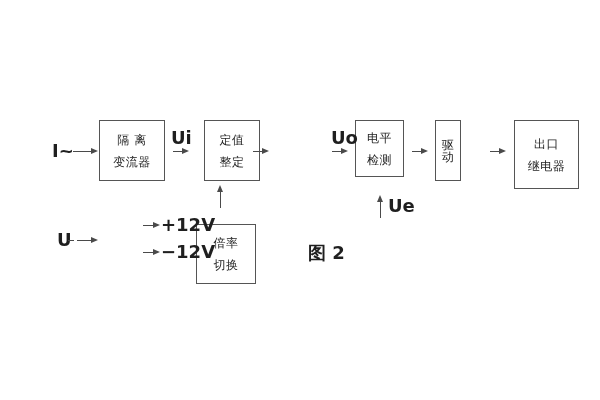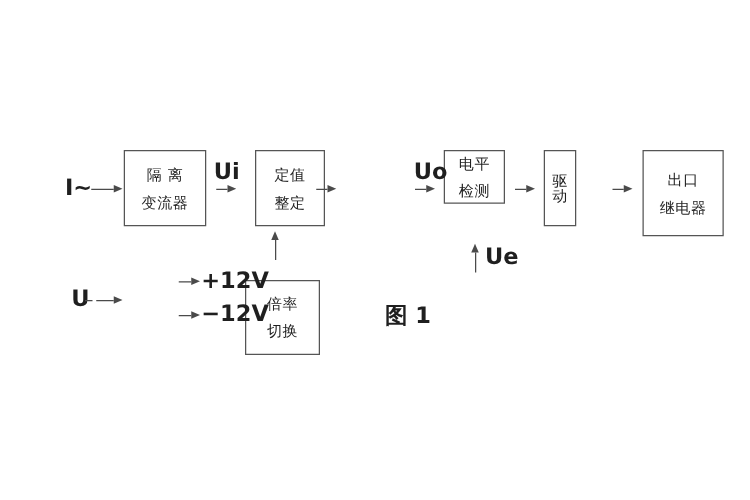--- a/index.html
+++ b/index.html
@@ -54,21 +54,21 @@
     <span>隔 离</span>
     <span>变流器</span>
   </div>
 
   <div class="blk" style="left:193px;top:120px;width:56px;height:61px">
     <span>定值</span>
     <span>整定</span>
   </div>
 
 
-  <div class="blk" style="left:344px;top:120px;width:49px;height:43px">
+  <div class="blk" style="left:344px;top:120px;width:49px;height:57px">
     <span>电平</span>
     <span>检测</span>
   </div>
 
   <div class="blk" style="left:424px;top:120px;width:26px;height:61px">
     <span>驱动</span>
   </div>
 
   <div class="blk" style="left:503px;top:120px;width:65px;height:69px">
     <span>出口</span>
@@ -82,21 +82,21 @@
   </div>
 
 
   <span class="lbl" style="left:41px;top:144px">I~</span>
   <span class="lbl" style="left:46px;top:233px">U</span>
   <span class="lbl" style="left:160px;top:131px">Ui</span>
   <span class="lbl" style="left:320px;top:131px">Uo</span>
   <span class="lbl" style="left:377px;top:199px">Ue</span>
   <span class="lbl" style="left:150px;top:218px">+12V</span>
   <span class="lbl" style="left:150px;top:245px">−12V</span>
-  <span class="lbl" style="left:297px;top:246px">图 1</span>
+  <span class="lbl" style="left:297px;top:246px">图 2</span>
 
   <div>
     <i class="h" style="left:62px;top:151px;width:18px"></i>
     <i class="ar right" style="left:80px;top:148px"></i>
   </div>
 
   <div>
     <i class="h" style="left:162px;top:151px;width:9px"></i>
     <i class="ar right" style="left:171px;top:148px"></i>
   </div>

